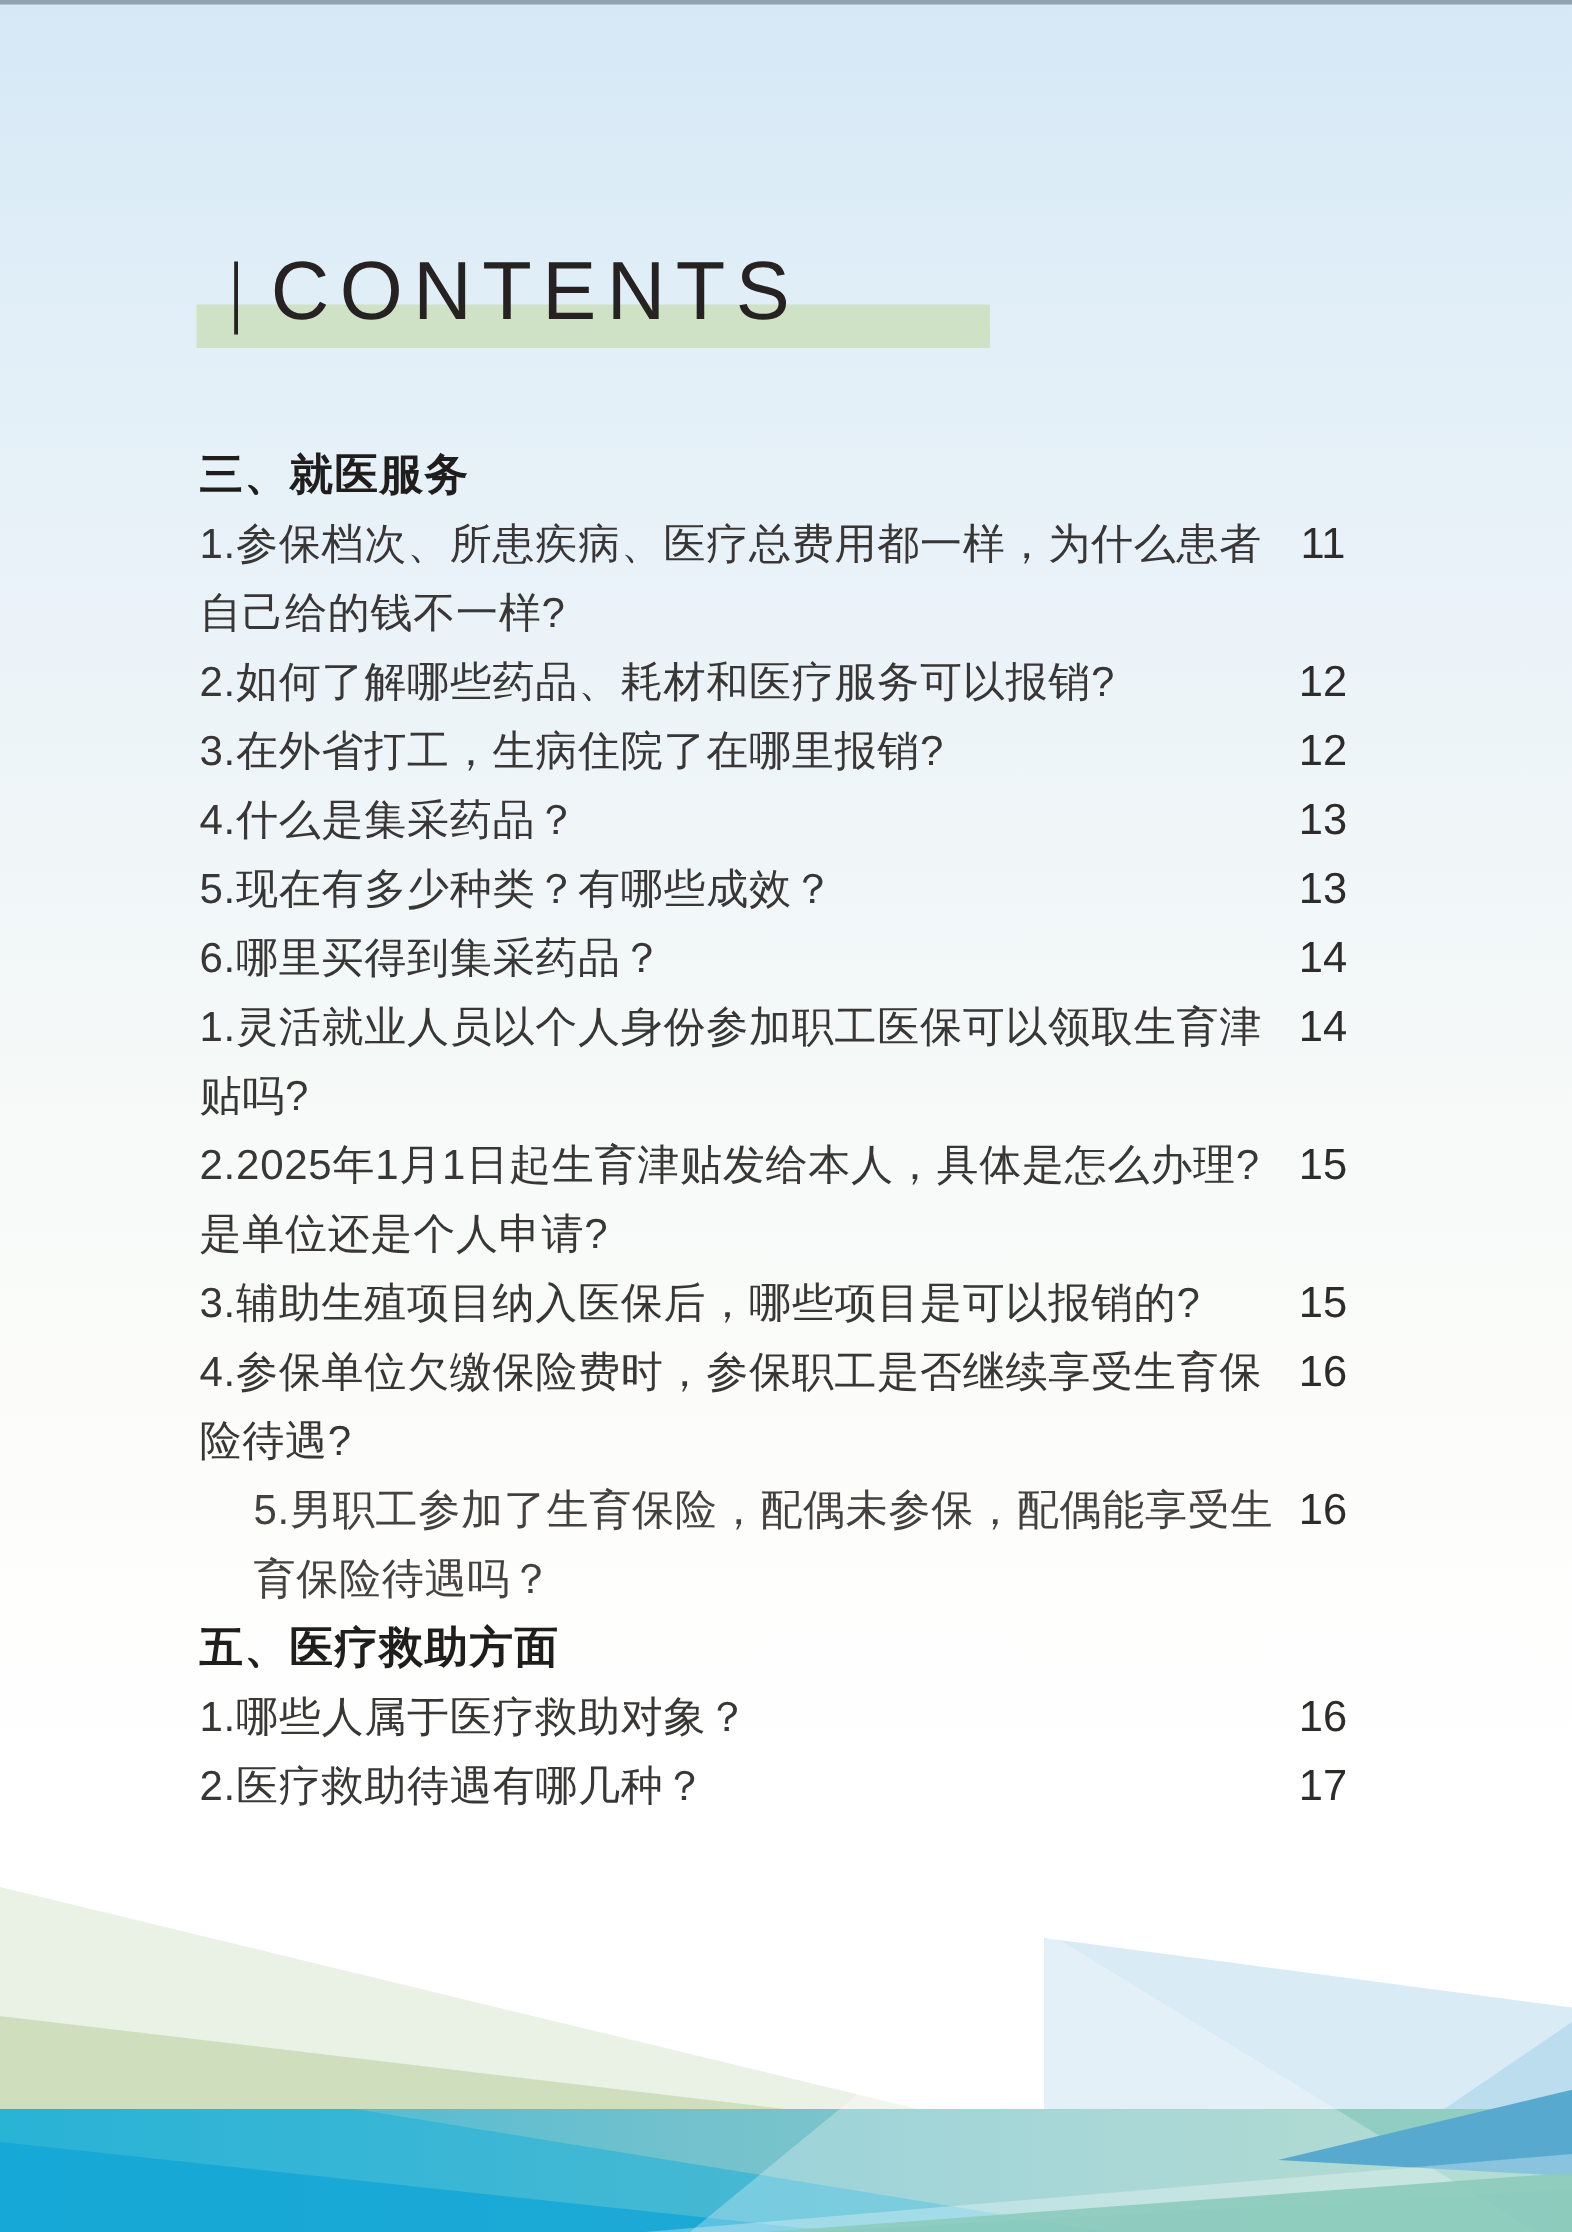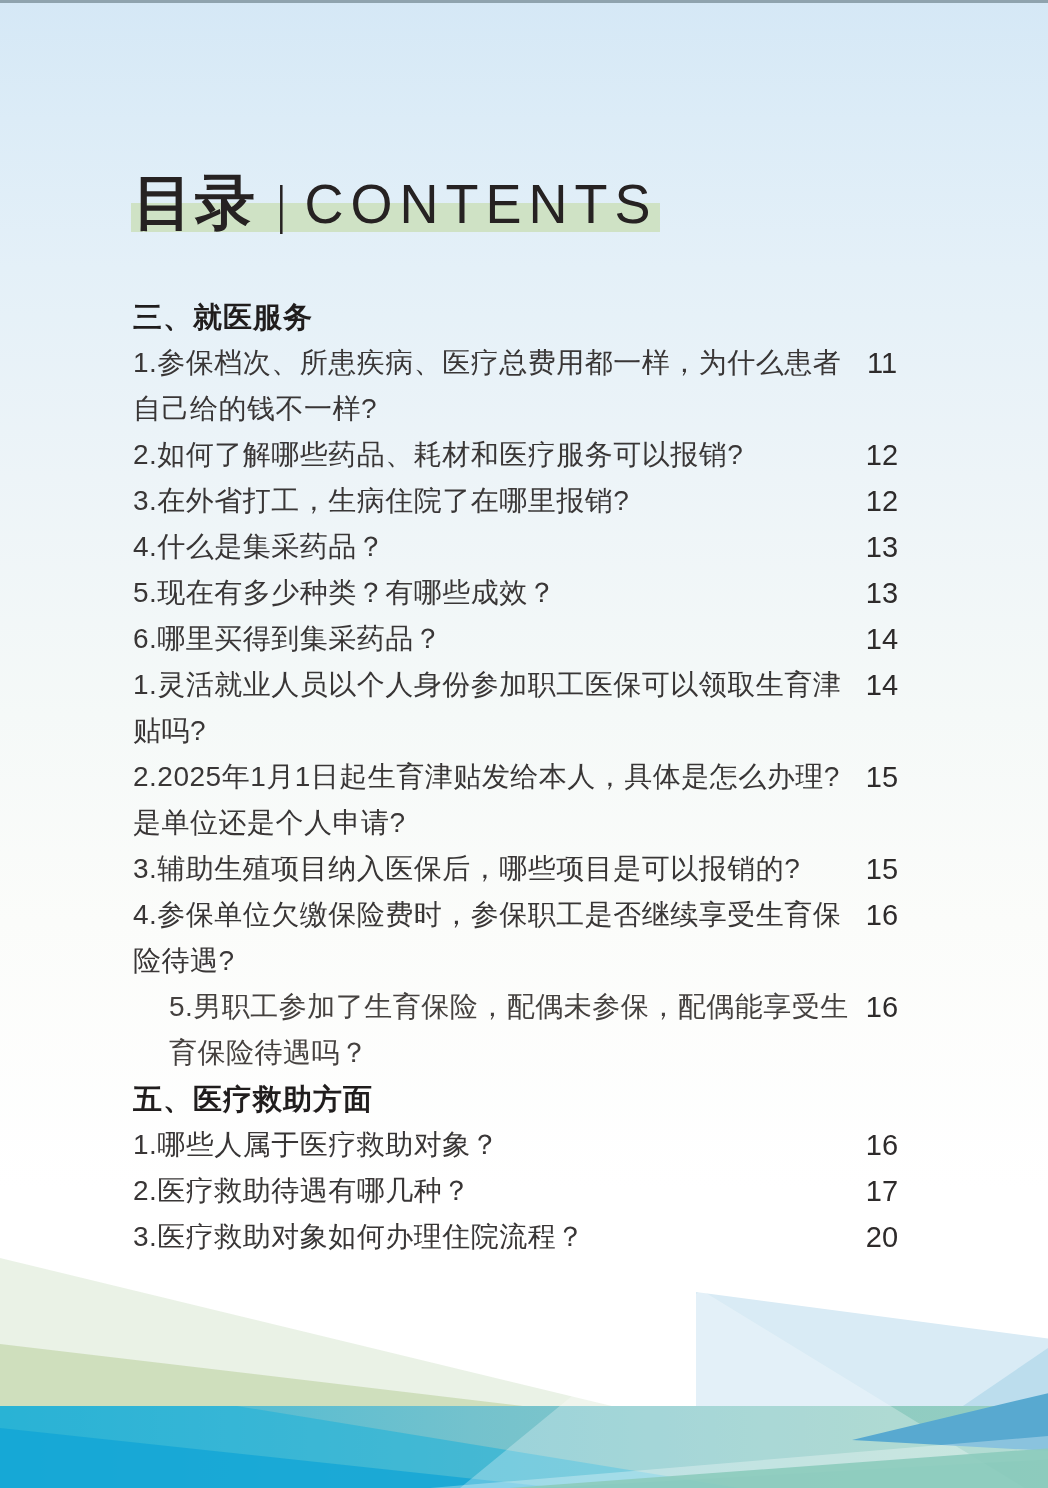--- a/index.html
+++ b/index.html
@@ -153,21 +153,20 @@
     <div class="shape band-brighter"></div>
     <div class="shape band-white"></div>
     <div class="shape steel-tri"></div>
     <div class="shape bottom-stripe"></div>
     <div class="shape bottom-green"></div>
   </div>
 
   <div class="title-bar"></div>
   <div class="title-wrap">
     <div class="title-line">
-      <span class="t-zh">目录</span>
       <span class="t-sep">|</span>
       <span class="t-en">CONTENTS</span>
     </div>
   </div>
 
   <div class="toc" id="toc">
   <section>
     <h2 class="sec-head">三、就医服务</h2>
     <div class="sec-items">
   <div class="toc-item">
@@ -237,21 +236,17 @@
   <div class="toc-item">
     <span class="toc-text">1.哪些人属于医疗救助对象？</span>
     <span class="toc-page">16</span>
   </div>
 
   <div class="toc-item">
     <span class="toc-text">2.医疗救助待遇有哪几种？</span>
     <span class="toc-page">17</span>
   </div>
 
-  <div class="toc-item">
-    <span class="toc-text">3.医疗救助对象如何办理住院流程？</span>
-    <span class="toc-page">20</span>
-  </div>
 
 </div>
   </section>
 </div>
 </div>
 
 </body></html>

